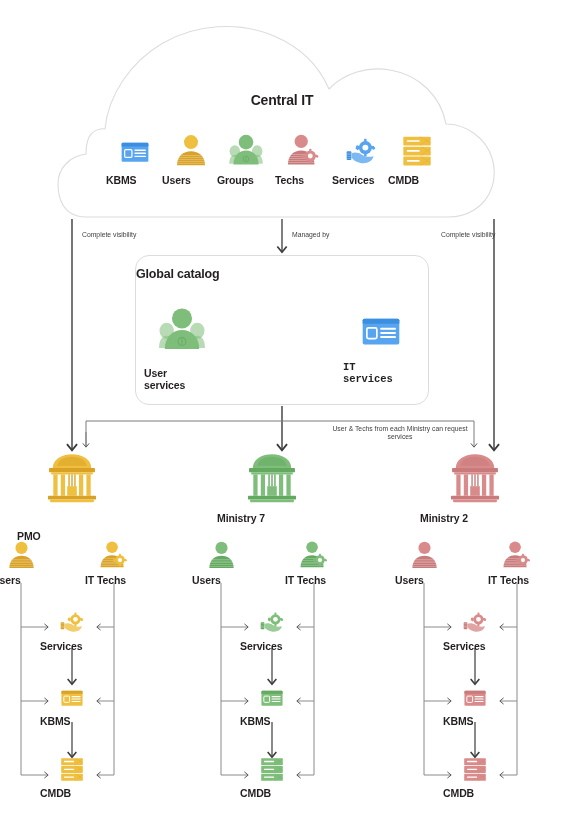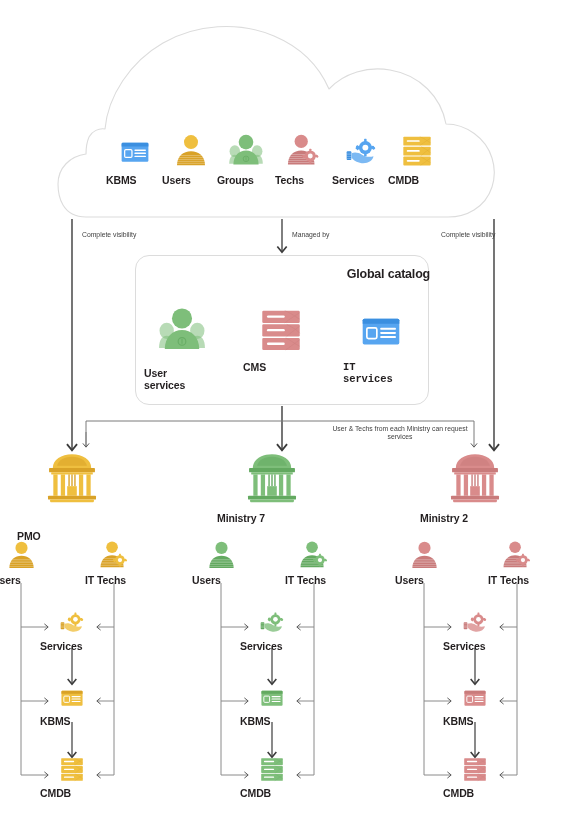--- a/index.html
+++ b/index.html
@@ -33,21 +33,21 @@
   .cloud-title {
     position:absolute; left:0; width:564px; top:92px;
     text-align:center; font-size:14px; font-weight:bold; letter-spacing:-0.2px;
   }
   
   .catalog {
     position:absolute; left:135px; top:255px; width:294px; height:150px;
     border:1px solid #dcdcdc; border-radius:14px; background:#fff;
   }
   .catalog-title {
-    position:absolute; left:0; top:11px; width:294px; text-align:right;
+    position:absolute; left:0; top:11px; width:294px; text-align:left;
     font-size:12.5px; font-weight:bold; letter-spacing:-0.2px;
   }
 
   
   .icn { display:block; }
 </style>
 </head>
 <body>
 
 <div id="stage">
@@ -62,20 +62,21 @@
          C196,24 239,21 274,36
          C300,47 319,66 329,89
          C344,73 368,66 390,70
          C420,75 441,97 446,124
          C466,124 486,138 492,158
          C498,177 492,199 474,210
          C466,215 456,217 448,217
          Z" fill="#ffffff" stroke="#dcdcdc" stroke-width="1.1" stroke-linejoin="round"></path>
   </svg>
 
+  <div class="cloud-title">Central IT</div>
 
   <svg class="layer lines" viewBox="0 0 564 816">
     <defs>
       <marker id="ar" markerWidth="9" markerHeight="9" refX="4.2" refY="4" orient="auto">
         <path d="M0.6,0.9 L4.4,4 L0.6,7.1" fill="none" stroke="#5a5a5a" stroke-width="1"></path>
       </marker>
       <marker id="arL" markerWidth="10" markerHeight="10" refX="5" refY="4.6" orient="auto">
         <path d="M0.8,1 L5.2,4.6 L0.8,8.2" fill="none" stroke="#3b3b3b" stroke-width="1.3"></path>
       </marker>
     </defs>
@@ -274,45 +275,20 @@
           <path d="M14,90 C14,64 31,50 50,50 C69,50 86,64 86,90 Z" fill="#7EBE7A"></path>
           <circle cx="50" cy="74" r="8" fill="none" stroke="#63A960" stroke-width="2.4" opacity="0.8"></circle>
           <path d="M50,69 v10" stroke="#63A960" stroke-width="2.2" opacity="0.8"></path>
         </svg>
       </div>
       <div class="lbl wrap" style="margin-top: 13px;">
         <div>User</div>
         <div>services</div>
       </div>
     </div>
-    <div class="node" style="left: 243px; top: 298px; width: 76px;">
-      <div style="display: flex; justify-content: center; align-items: flex-end; height: 56px;">
-        <svg class="icn" width="52" height="46.800000000000004" viewBox="0 0 100 100" preserveAspectRatio="xMidYMid meet" xmlns="http://www.w3.org/2000/svg">
-          <g>
-            <rect x="10" y="8" width="80" height="26" rx="2.6" fill="#D98B8B"></rect>
-            <rect x="10" y="37" width="80" height="26" rx="2.6" fill="#D98B8B"></rect>
-            <rect x="10" y="66" width="80" height="26" rx="2.6" fill="#D98B8B"></rect>
-            <rect x="20" y="18" width="38" height="5" rx="2.5" fill="#fff"></rect>
-            <rect x="20" y="47" width="38" height="5" rx="2.5" fill="#fff"></rect>
-            <rect x="20" y="76" width="38" height="5" rx="2.5" fill="#fff"></rect>
-            <g stroke="#C97B7B" stroke-width="1.1" fill="none" opacity="0.75">
-              <path d="M58,8 C74,14 82,22 90,26"></path>
-              <path d="M90,12 C78,20 68,26 58,34"></path>
-              <path d="M62,37 C74,44 84,48 90,56"></path>
-              <path d="M90,41 C80,48 70,56 62,63"></path>
-              <path d="M60,66 C72,72 82,80 90,84"></path>
-              <path d="M90,70 C80,78 70,84 60,92"></path>
-            </g>
-          </g>
-        </svg>
-      </div>
-      <div class="lbl" style="margin-top: 7px;">
-        <div>CMS</div>
-      </div>
-    </div>
     <div class="node" style="left: 343px; top: 298px; width: 76px;">
       <div style="display: flex; justify-content: center; align-items: flex-end; height: 56px;">
         <svg class="icn" width="52" height="41.6" viewBox="0 0 100 100" preserveAspectRatio="xMidYMid meet" xmlns="http://www.w3.org/2000/svg">
           <rect x="6" y="16" width="88" height="62" rx="4" fill="#57A5F0"></rect>
           <path d="M6,20a4,4 0 0 1 4,-4h80a4,4 0 0 1 4,4v8H6z" fill="#3B8FE0"></path>
           <rect x="16" y="38" width="24" height="26" rx="4" fill="none" stroke="#fff" stroke-width="4"></rect>
           <rect x="48" y="38" width="38" height="4.6" rx="2" fill="#fff"></rect>
           <rect x="48" y="48" width="38" height="4.6" rx="2" fill="#fff"></rect>
           <rect x="48" y="58" width="38" height="4.6" rx="2" fill="#fff"></rect>
         </svg>

